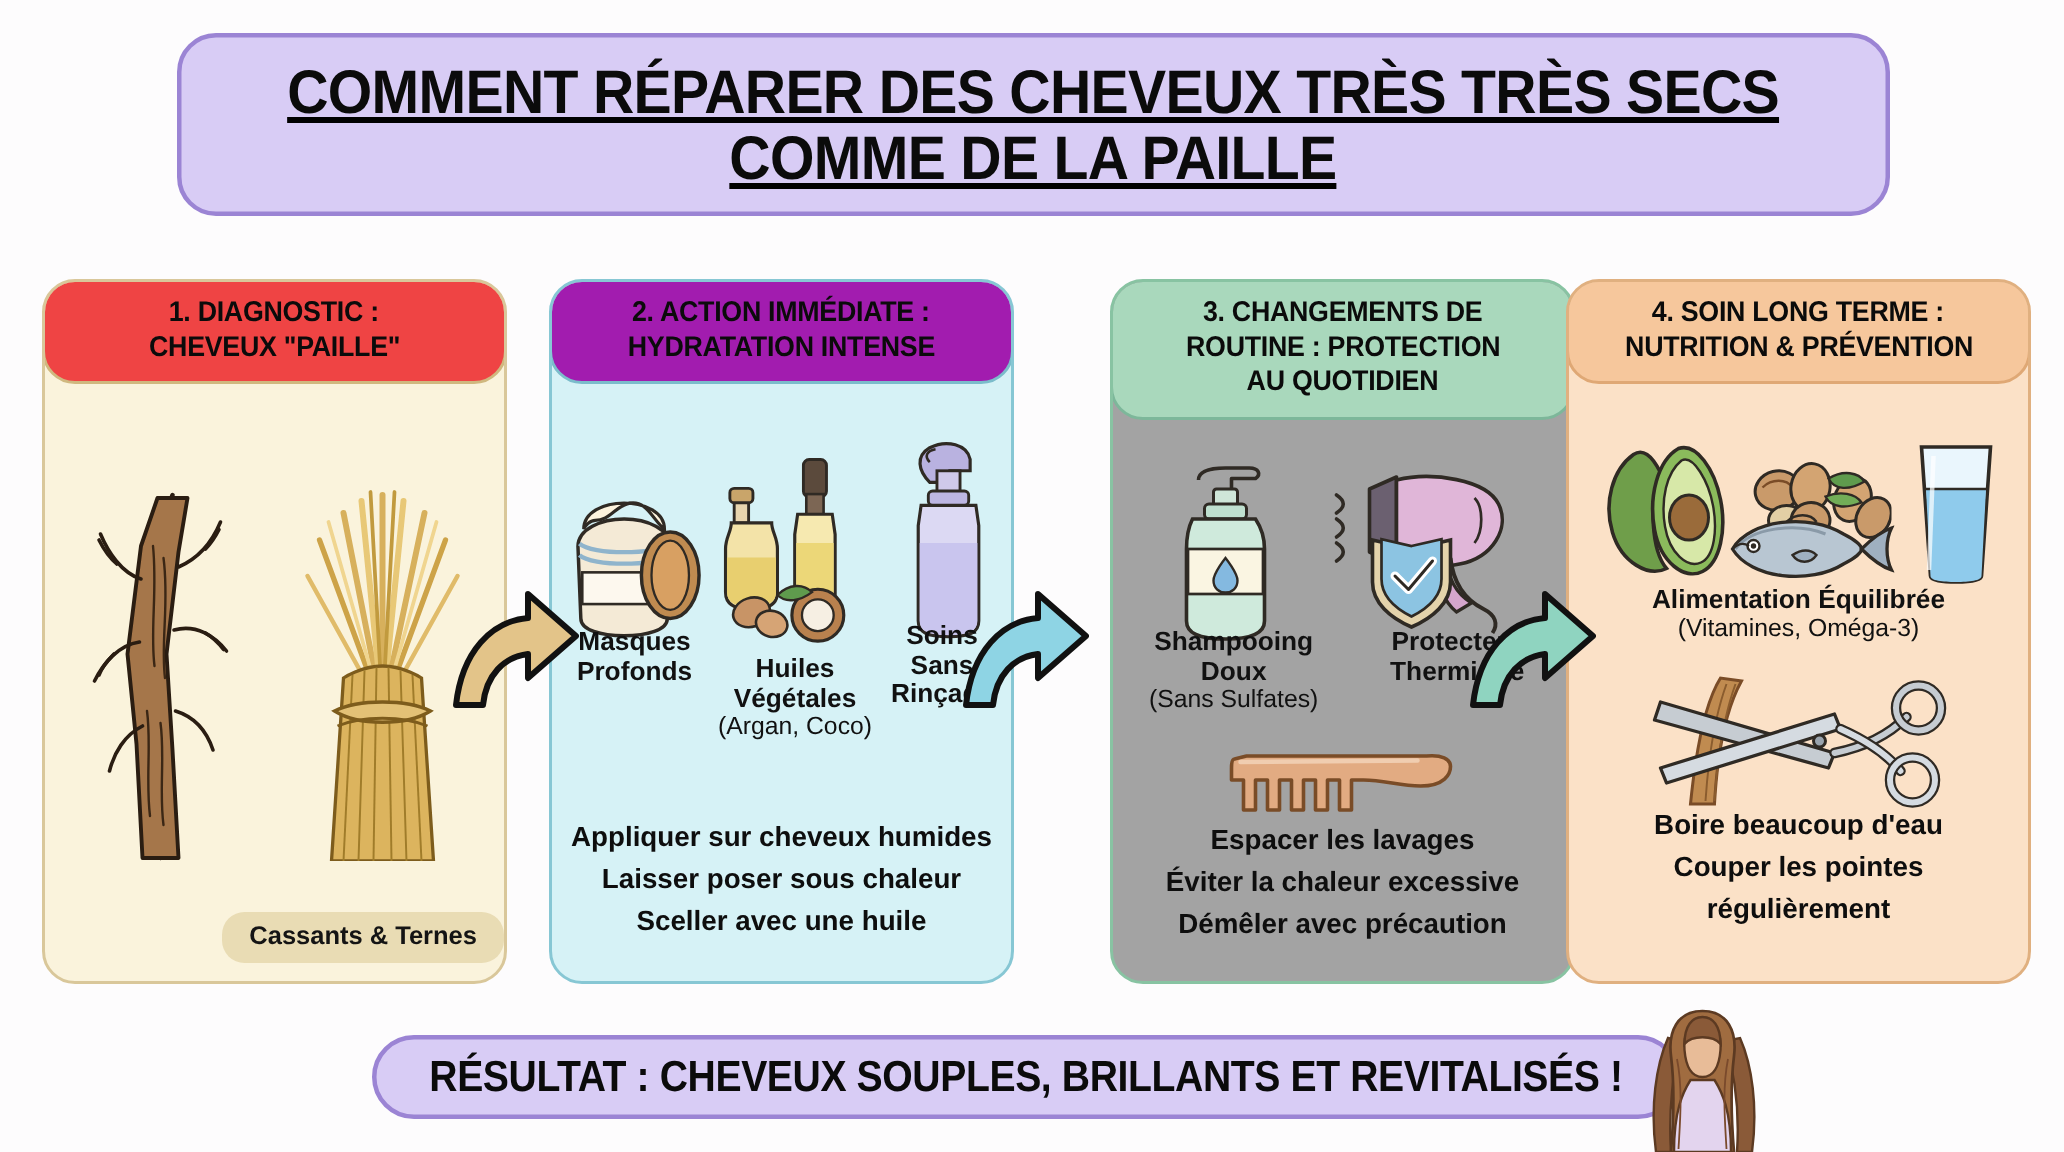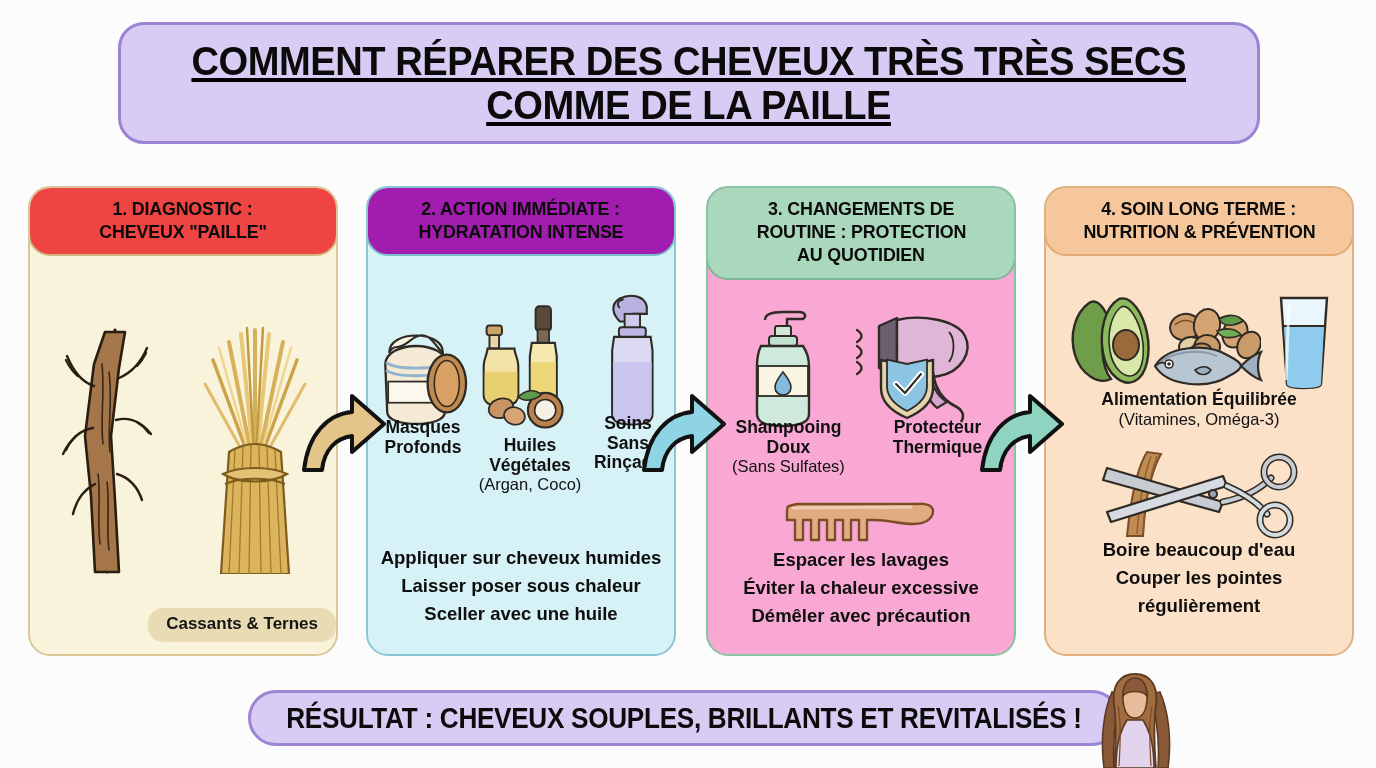--- a/index.html
+++ b/index.html
@@ -49,21 +49,21 @@
     top: 186px;
     width: 310px;
     height: 470px;
     border-radius: 22px;
     box-sizing: border-box;
     border: 2.5px solid;
     overflow: hidden;
   }
   #panel-1 { left: 28px;   background: #faf3dc; border-color: #d9c79a; }
   #panel-2 { left: 366px;  background: #d6f2f6; border-color: #87c7d4; }
-  #panel-3 { left: 706px;  background: #f9a8d4; border-color: #88c3a2; }
+  #panel-3 { left: 740px;  background: #a3a3a3; border-color: #88c3a2; }
   #panel-4 { left: 1044px; background: #fbe1c7; border-color: #e0b080; }
 
   .panel-head {
     position: absolute;
     left: -2px;
     top: -2px;
     width: calc(100% + 4px);
     border-radius: 22px;
     box-sizing: border-box;
     display: flex;

